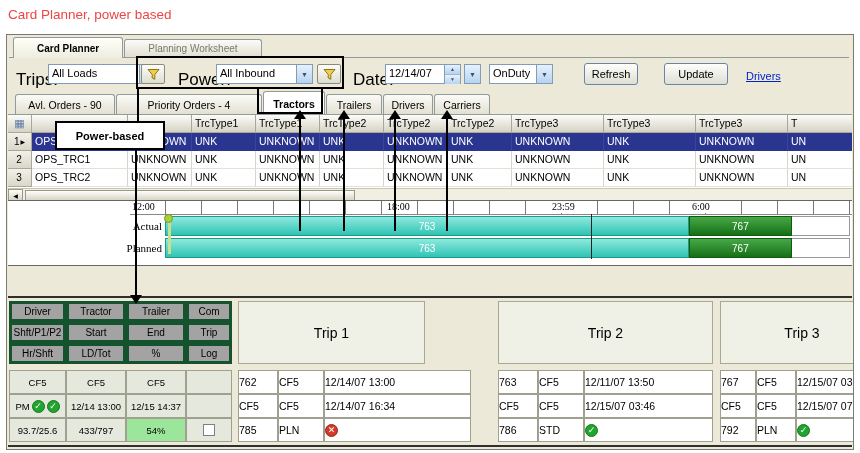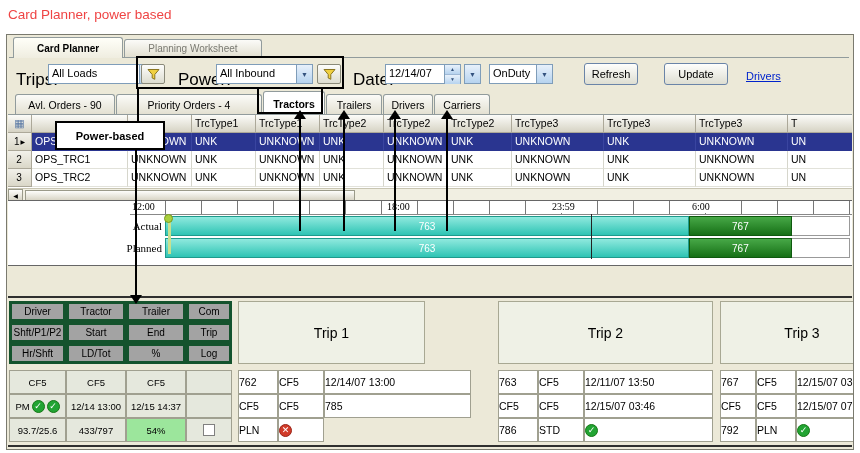--- a/index.html
+++ b/index.html
@@ -286,20 +286,21 @@
             <span class="chk"></span>
           </div>
       </div>
 
       <div class="card" style="left:230px;width:233px;grid-template-columns:40px 46px 1fr">
         <div class="cc">762</div>
         <div class="cc">CF5</div>
         <div class="cc">12/14/07 13:00</div>
         <div class="cc">CF5</div>
         <div class="cc">CF5</div>
+        <div class="cc">12/14/07 16:34</div>
         <div class="cc">785</div>
         <div class="cc">PLN</div>
         <div class="cc">
             <i class="errc">✕</i>
           </div>
       </div>
       <div class="card" style="left:490px;width:215px;grid-template-columns:40px 46px 1fr">
         <div class="cc">763</div>
         <div class="cc">CF5</div>
         <div class="cc">12/11/07 13:50</div>

